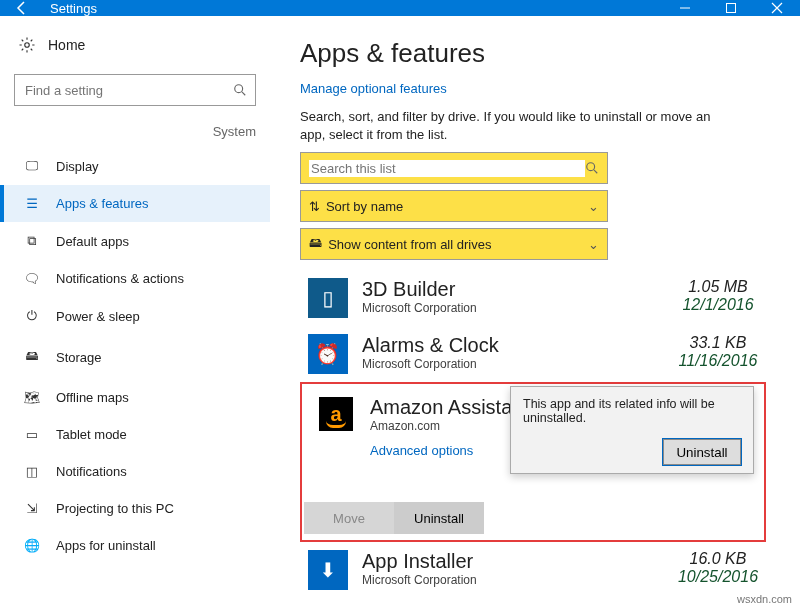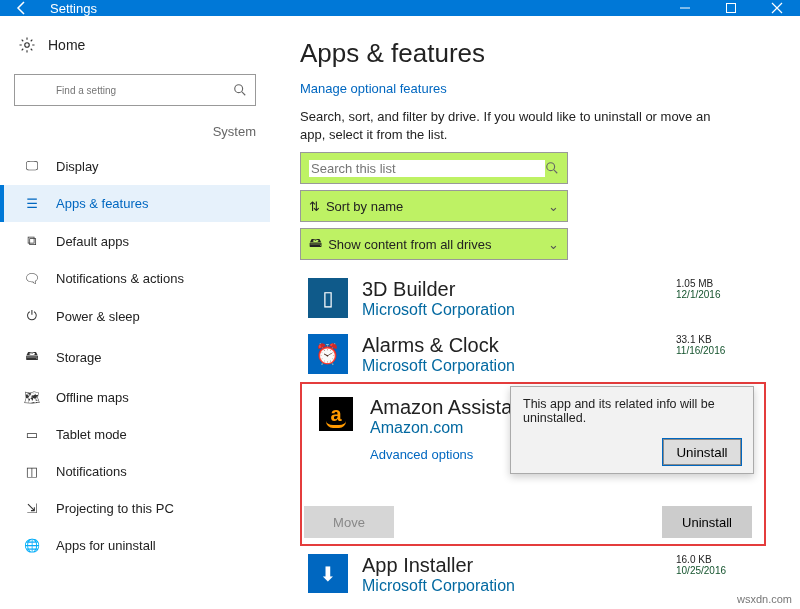--- a/index.html
+++ b/index.html
@@ -37,21 +37,21 @@
   }
   .home-row { display:flex; align-items:center; gap:12px; padding: 10px 14px 14px 18px; font-size: 14px; }
   .searchbox {
     margin: 6px 14px 14px 14px;
     height: 32px;
     border: 1px solid #999;
     display:flex; align-items:center;
     padding: 0 8px;
   }
   .searchbox input {
-    border:none; outline:none; flex:1; font-size:10px; background:transparent;margin-left:31px;
+    border:none; outline:none; flex:1; font-size:13px; background:transparent;
   }
   .section-label { padding: 4px 14px 8px 14px; color:#666; font-size:13px;text-align:right; }
   .navlist { list-style:none; margin:0; padding:0; }
   .navitem {
     display:flex; align-items:center; gap:14px;
     padding: 11px 14px 11px 18px;
     cursor:pointer;
     border-left: 4px solid transparent;
   }
   .navitem.selected {
@@ -65,47 +65,47 @@
   .main {
     flex:1;
     padding: 22px 34px 0 30px;
     position: relative;
     overflow: hidden;
   }
   h1 { margin:0 0 12px 0; font-weight:400; font-size:26px; }
   .link { color:#0067c0; cursor:pointer; }
   .desc { margin:12px 0 8px 0; max-width:420px; line-height:1.4; }
   .control {
-    width: 268px; height:32px;
+    width: 308px; height:32px;
     border:1px solid #999;
     margin:6px 0;
     display:flex; align-items:center;
     padding:0 8px;
-    background:#bef264;
+    background:#fde047;
   }
   .control input { border:none; outline:none; flex:1; font-size:13px; }
   .control .chev { color:#555; }
   .applist { margin-top:10px; }
   .approw {
     display:flex; align-items:flex-start;
     padding:6px 0;
     position:relative;
   }
   .apptile {
     width:40px; height:40px;
     margin:2px 14px 2px 8px;
     display:flex; align-items:center; justify-content:center;
     color:#fff;
     font-size:20px;
     flex-shrink:0;
   }
   .appinfo { flex:1; padding-top:2px; }
   .appname { font-size:20px; }
-  .apppub { font-size:16px; color:#0369a1; }
-  .appmeta { text-align:left; font-size:10px; padding-right:6px; padding-top:2px; min-width:90px;}
+  .apppub { font-size:12px; color:#404040; }
+  .appmeta { text-align:center; font-size:16px; padding-right:6px; padding-top:2px; min-width:90px;font-style:italic;}
   .appsize { }
   .appdate { color:#14532d; }
 
   .selectedapp {
     border:2px solid #e43c3c;
     padding:6px 2px 6px 2px;
   }
 
   .amazon-tile .square {
     width:40px;height:40px; background:#fff;
@@ -115,21 +115,21 @@
     width:34px;height:34px;background:#000;color:#ff9900;
     font-weight:bold; font-size:20px;
     display:flex;align-items:center;justify-content:center;
     position:relative;
   }
   .amazon-tile .inner::after{
     content:""; position:absolute; bottom:3px; left:7px; right:7px;
     height:4px; border-bottom:3px solid #ff9900; border-radius:0 0 10px 10px;
   }
 
-  .actions { display:flex; gap:8px; justify-content:space-between; margin-top:44px; padding-right:10px; }
+  .actions { display:flex; justify-content:flex-start; margin-top:44px; padding-right:10px; }
   .btn {
     min-width:90px; height:32px;
     background:#ccc; border:none;
     font-size:13px;
     cursor:pointer;
   }
   .btn:disabled { color:#888; background:#d6d6d6; }
 
   .confirm {
     position:absolute;

